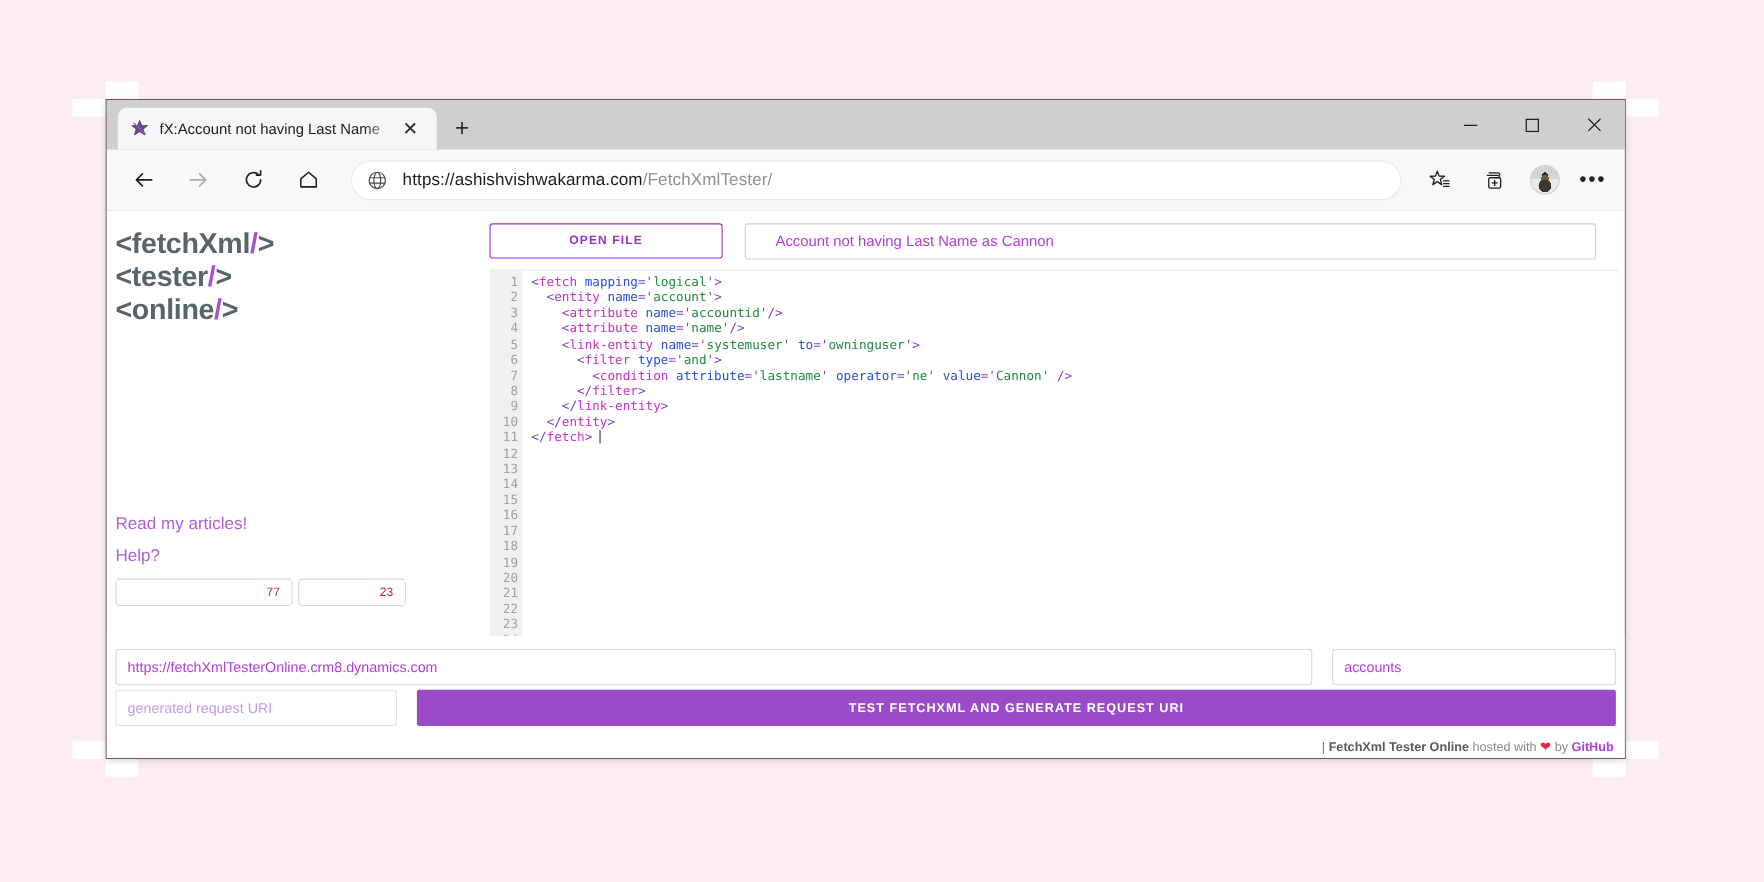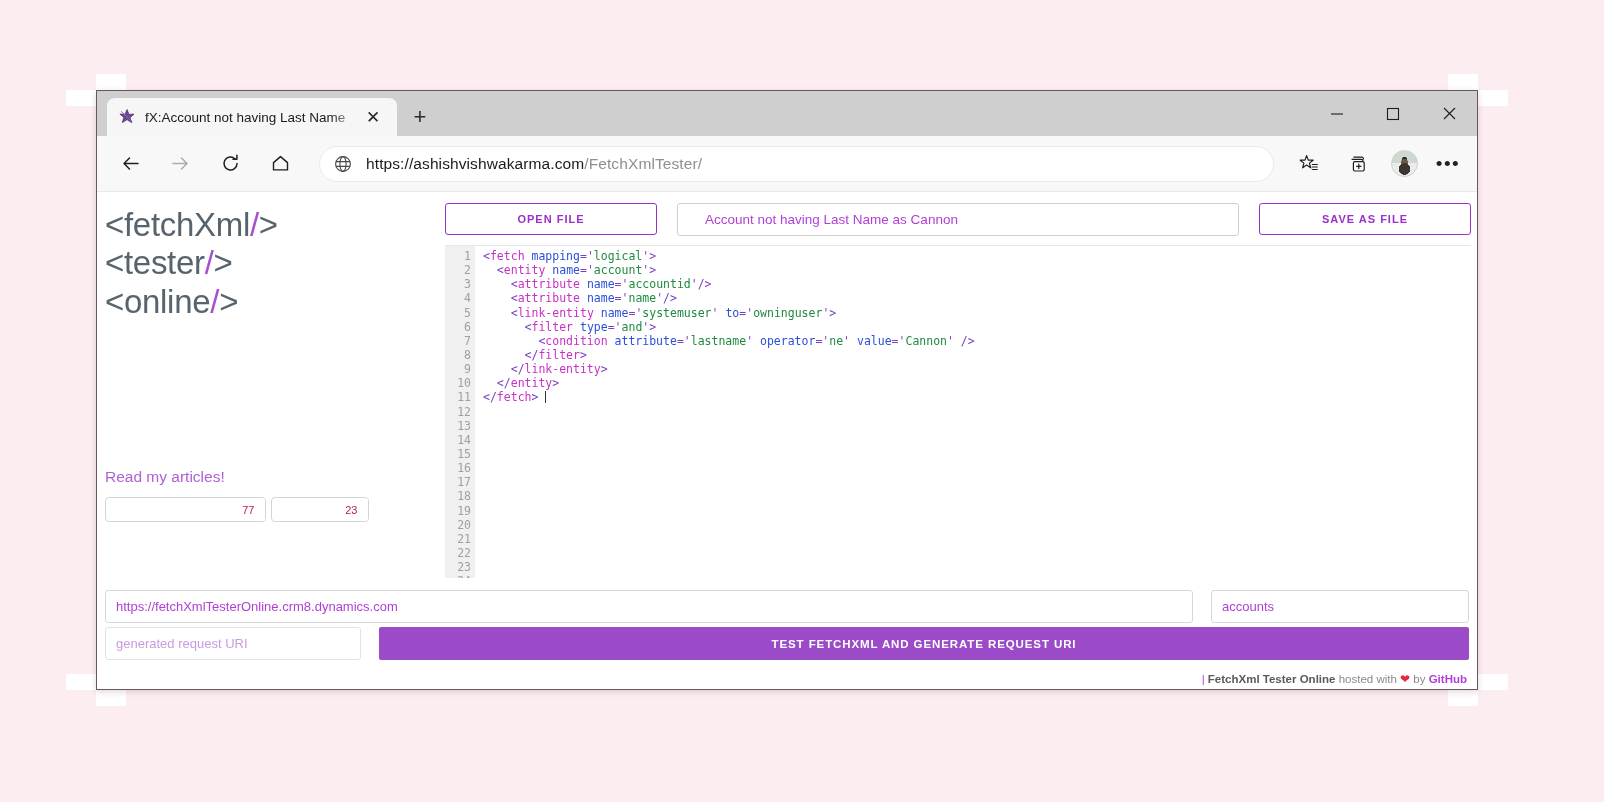--- a/index.html
+++ b/index.html
@@ -84,22 +84,23 @@
     border: 1px solid #cfcfcf; overflow: hidden;
   }
   .dots { width: 38px; height: 38px; margin: 0 2px 0 4px; display:flex; align-items:center; justify-content:center;
           font-size: 19px; color: #222; letter-spacing: 1.5px; line-height: 1; }
 
   
   .page { position: relative; height: 498px; background: #ffffff; }
 
   .logo {
     position: absolute; left: 8px; top: 14px; width: 330px;
-    font-size: 33px; line-height: 1.16; color: #58646d;
+    font-size: 26px; line-height: 1.16; color: #58646d;
     letter-spacing: -.3px;
+    font-weight: bold;
   }
   .logo .sl { color: #a84fd0; }
 
   .sidelinks { position: absolute; left: 8px; top: 276px; width: 330px; }
   .sidelink {
     display: block; font-size: 15.5px; color: #b05fd6;
     margin-bottom: 11px; text-decoration: none;
   }
   .ghbtn {
     display: inline-flex; align-items: stretch; height: 25px;
@@ -302,20 +303,21 @@
     <div class="page">
 
       <div class="logo">
         <div><span>&lt;fetchXml</span><span class="sl">/</span><span>&gt;</span></div>
         <div><span>&lt;tester</span><span class="sl">/</span><span>&gt;</span></div>
         <div><span>&lt;online</span><span class="sl">/</span><span>&gt;</span></div>
       </div>
 
       <div class="sidelinks">
         <a class="sidelink">Read my articles!</a>
+        <a class="sidelink">Help?</a>
 
         <div class="ghbtn">
           <span class="gh-main">
             <span>
               <svg width="14" height="14" viewBox="0 0 16 16">
                   <path fill="#24292e" d="M8 0C3.58 0 0 3.58 0 8c0 3.54 2.29 6.53 5.47 7.59.4.07.55-.17.55-.38v-1.33c-2.23.48-2.7-1.07-2.7-1.07-.36-.93-.89-1.18-.89-1.18-.73-.5.05-.49.05-.49.81.06 1.23.83 1.23.83.72 1.23 1.88.88 2.34.67.07-.52.28-.88.51-1.08-1.78-.2-3.64-.89-3.64-3.95 0-.87.31-1.59.83-2.15-.08-.2-.36-1.02.08-2.12 0 0 .67-.21 2.2.82a7.6 7.6 0 0 1 4 0c1.53-1.03 2.2-.82 2.2-.82.44 1.1.16 1.92.08 2.12.52.56.83 1.28.83 2.15 0 3.07-1.87 3.75-3.65 3.95.29.25.54.73.54 1.48v2.2c0 .21.15.46.55.38A8 8 0 0 0 16 8c0-4.42-3.58-8-8-8z"></path>
                 </svg>
             </span>
             <span>Follow @AshV</span>
           </span>
@@ -331,21 +333,20 @@
             </span>
             <span>Star</span>
           </span>
           <span class="gh-count">23</span>
         </div>
       </div>
 
       <div class="toolbar">
         <div class="btn-outline">Open File</div>
         <div class="name-input" title="query name">Account not having Last Name as Cannon</div>
-        <div class="btn-outline">Save as File</div>
       </div>
 
       <div class="editor">
         <div class="gutter" id="gutter">
             <div>1</div>
             <div>2</div>
             <div>3</div>
             <div>4</div>
             <div>5</div>
             <div>6</div>

